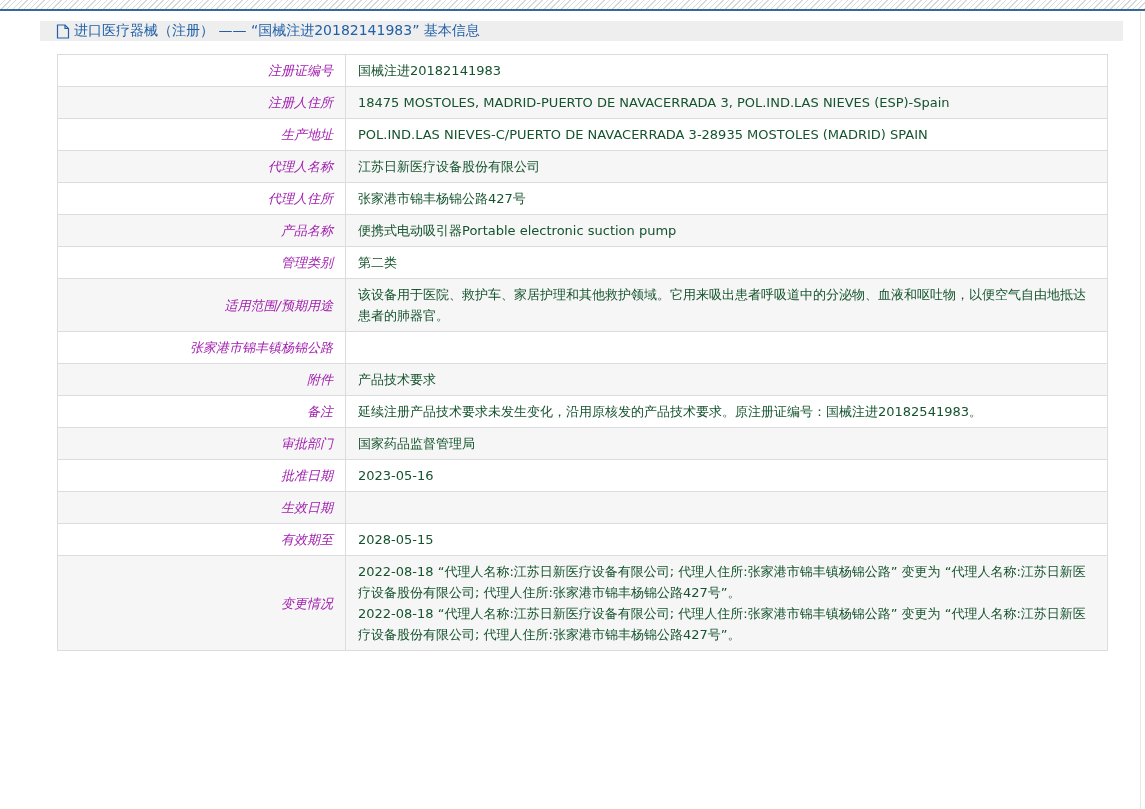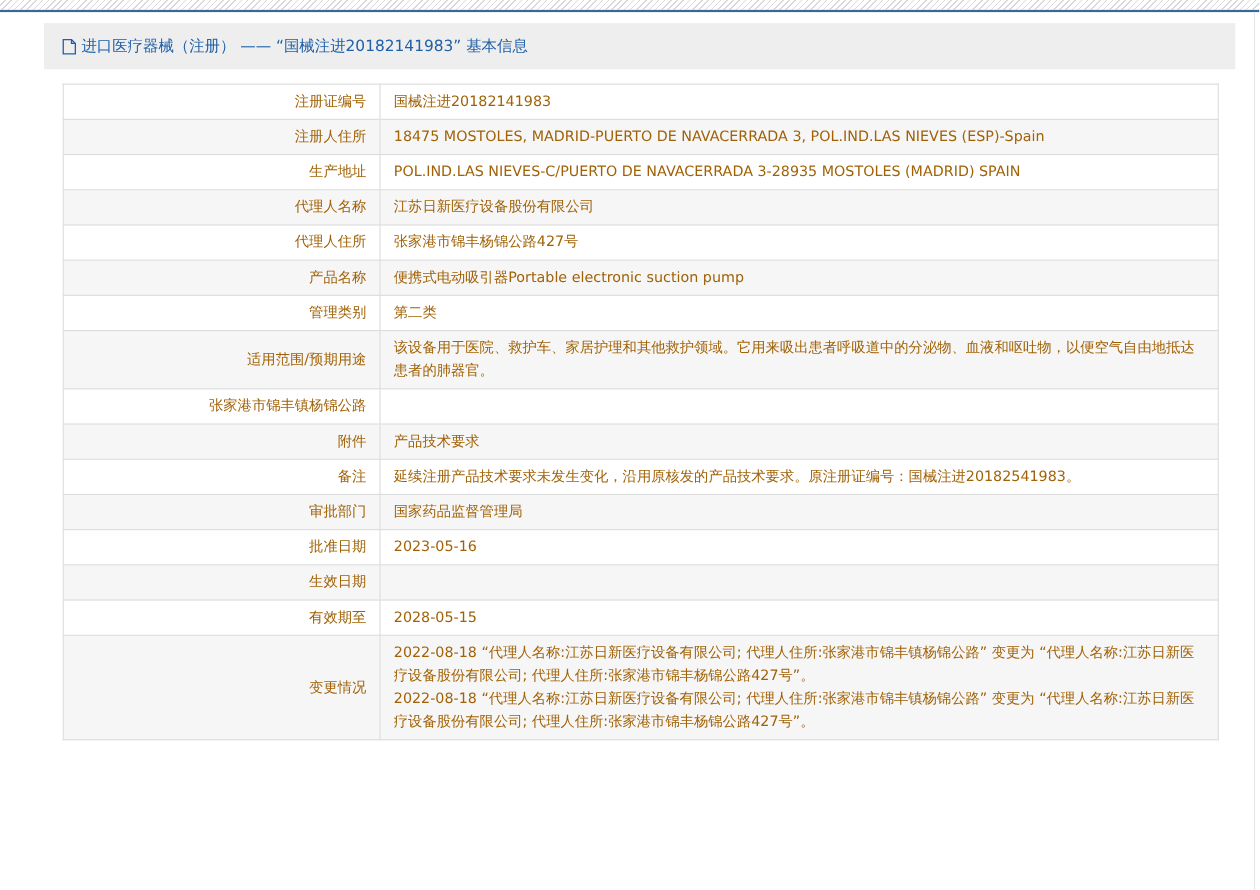--- a/index.html
+++ b/index.html
@@ -8,43 +8,43 @@
   .top-hatch {
     height:9px; width:100%;
     background:repeating-linear-gradient(135deg,#ffffff 0 3px,#d9d9d9 3px 4px);
   }
   .top-line { height:2px; width:100%; background:#38689a; }
   .right-edge {
     position:absolute; top:12px; right:4px; bottom:0; width:1px; background:#e7e7e7;
   }
   .panel { margin:10px 22px 0 40px; width:1083px; }
   .panel-header {
-    background:#eeeeee; height:42px; display:flex; align-items:center;
+    background:#eeeeee; height:20px; display:flex; align-items:center;
     padding-left:16px;
   }
   .panel-title {
     color:#2060a8; font-size:14px; display:flex; align-items:center; gap:4px;
     white-space:nowrap;
   }
   .doc-icon { width:14px; height:15px; flex:0 0 auto; }
   .table-wrap { margin:13px 0 0 17px; }
   table.info {
     border-collapse:collapse; table-layout:fixed; width:1051px;
     font-size:13px;
   }
   table.info tr { background:#ffffff; }
   table.info tr:nth-child(even) { background:#f6f6f6; }
   table.info th, table.info td {
     border:1px solid #dcdcdc; padding:5px 12px; line-height:21px;
     vertical-align:middle; font-weight:normal;
   }
   table.info th {
-    width:288px; text-align:right; color:#a16207;
+    width:288px; text-align:right; color:#a21caf;font-style:italic;
   }
-  table.info td { color:#a16207; white-space:pre-line; word-break:break-word; }
+  table.info td { color:#14532d; white-space:pre-line; word-break:break-word; }
   table.info th, table.info td { height:30px; }
 </style>
 </head>
 <body>
 
 <div class="top-hatch"></div>
 <div class="top-line"></div>
 <div class="right-edge"></div>
 
 <div class="panel">

